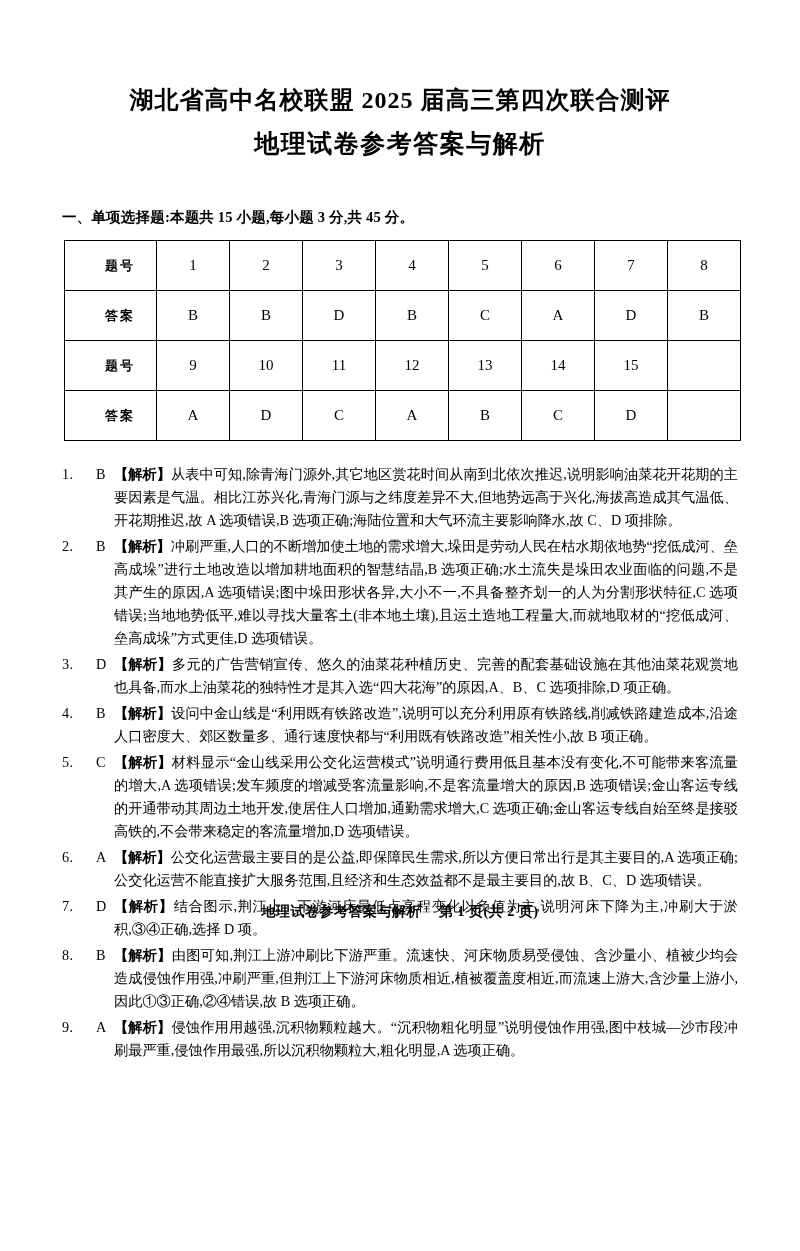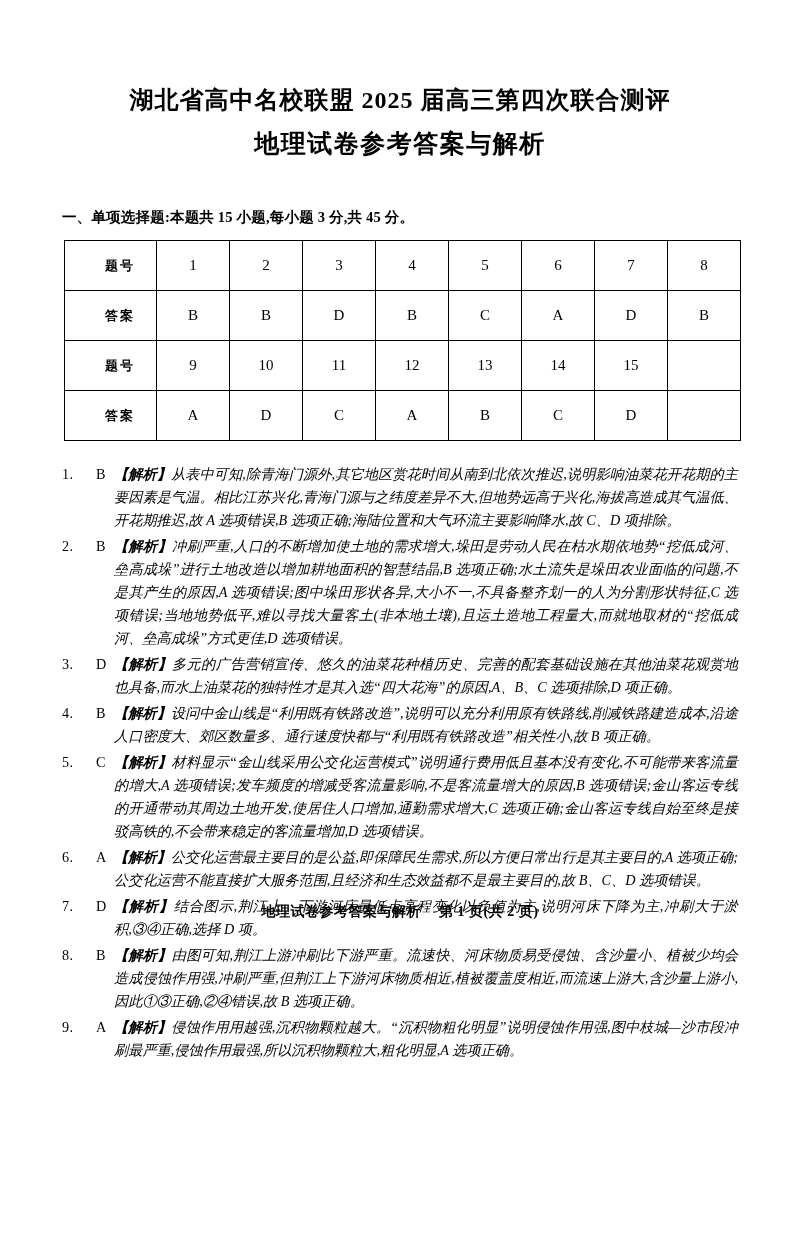--- a/index.html
+++ b/index.html
@@ -90,21 +90,20 @@
   }
   .exp-ans {
     flex: 0 0 auto;
     width: 18px;
     text-align: left;
   }
   .exp-body {
     flex: 1 1 auto;
     text-align: justify;
     text-justify: inter-ideograph;
-    font-style: italic;
   }
   .tag {
     font-weight: bold;
   }
   .footer {
     position: absolute;
     left: 0;
     right: 0;
     bottom: 25px;
     text-align: center;

